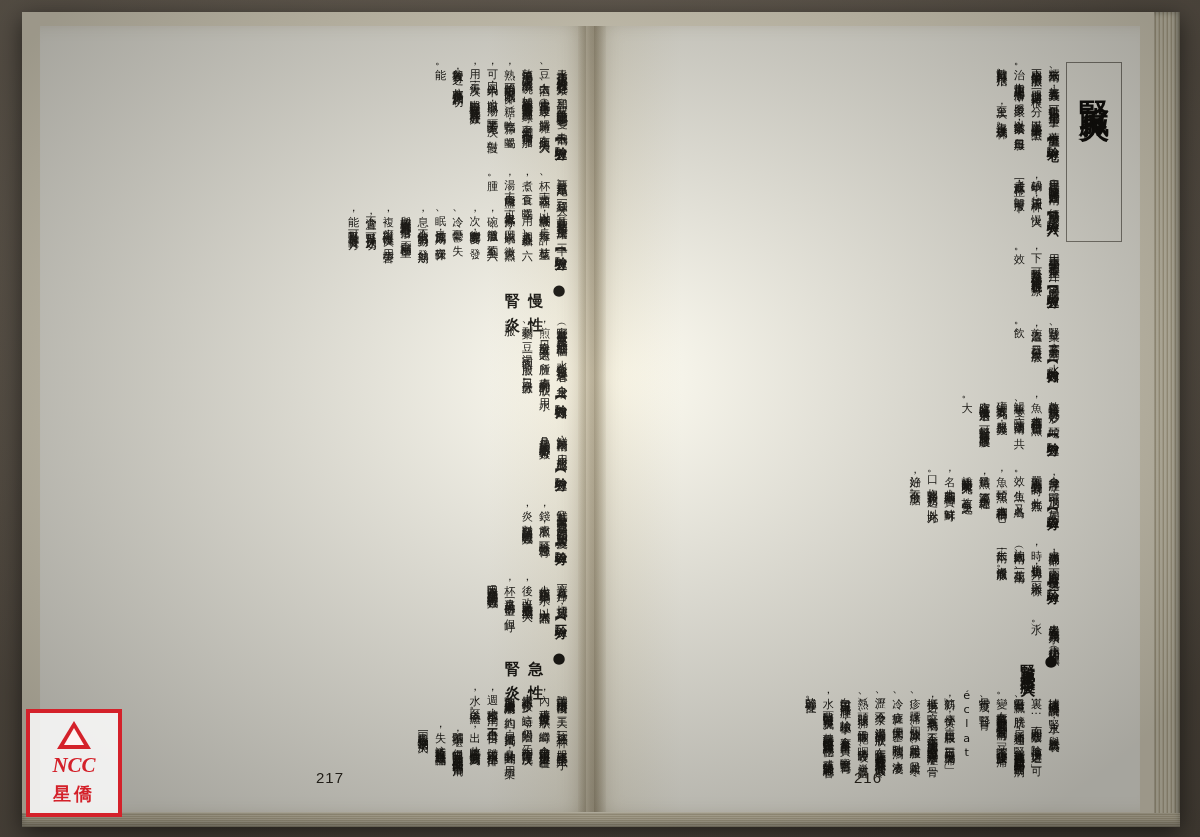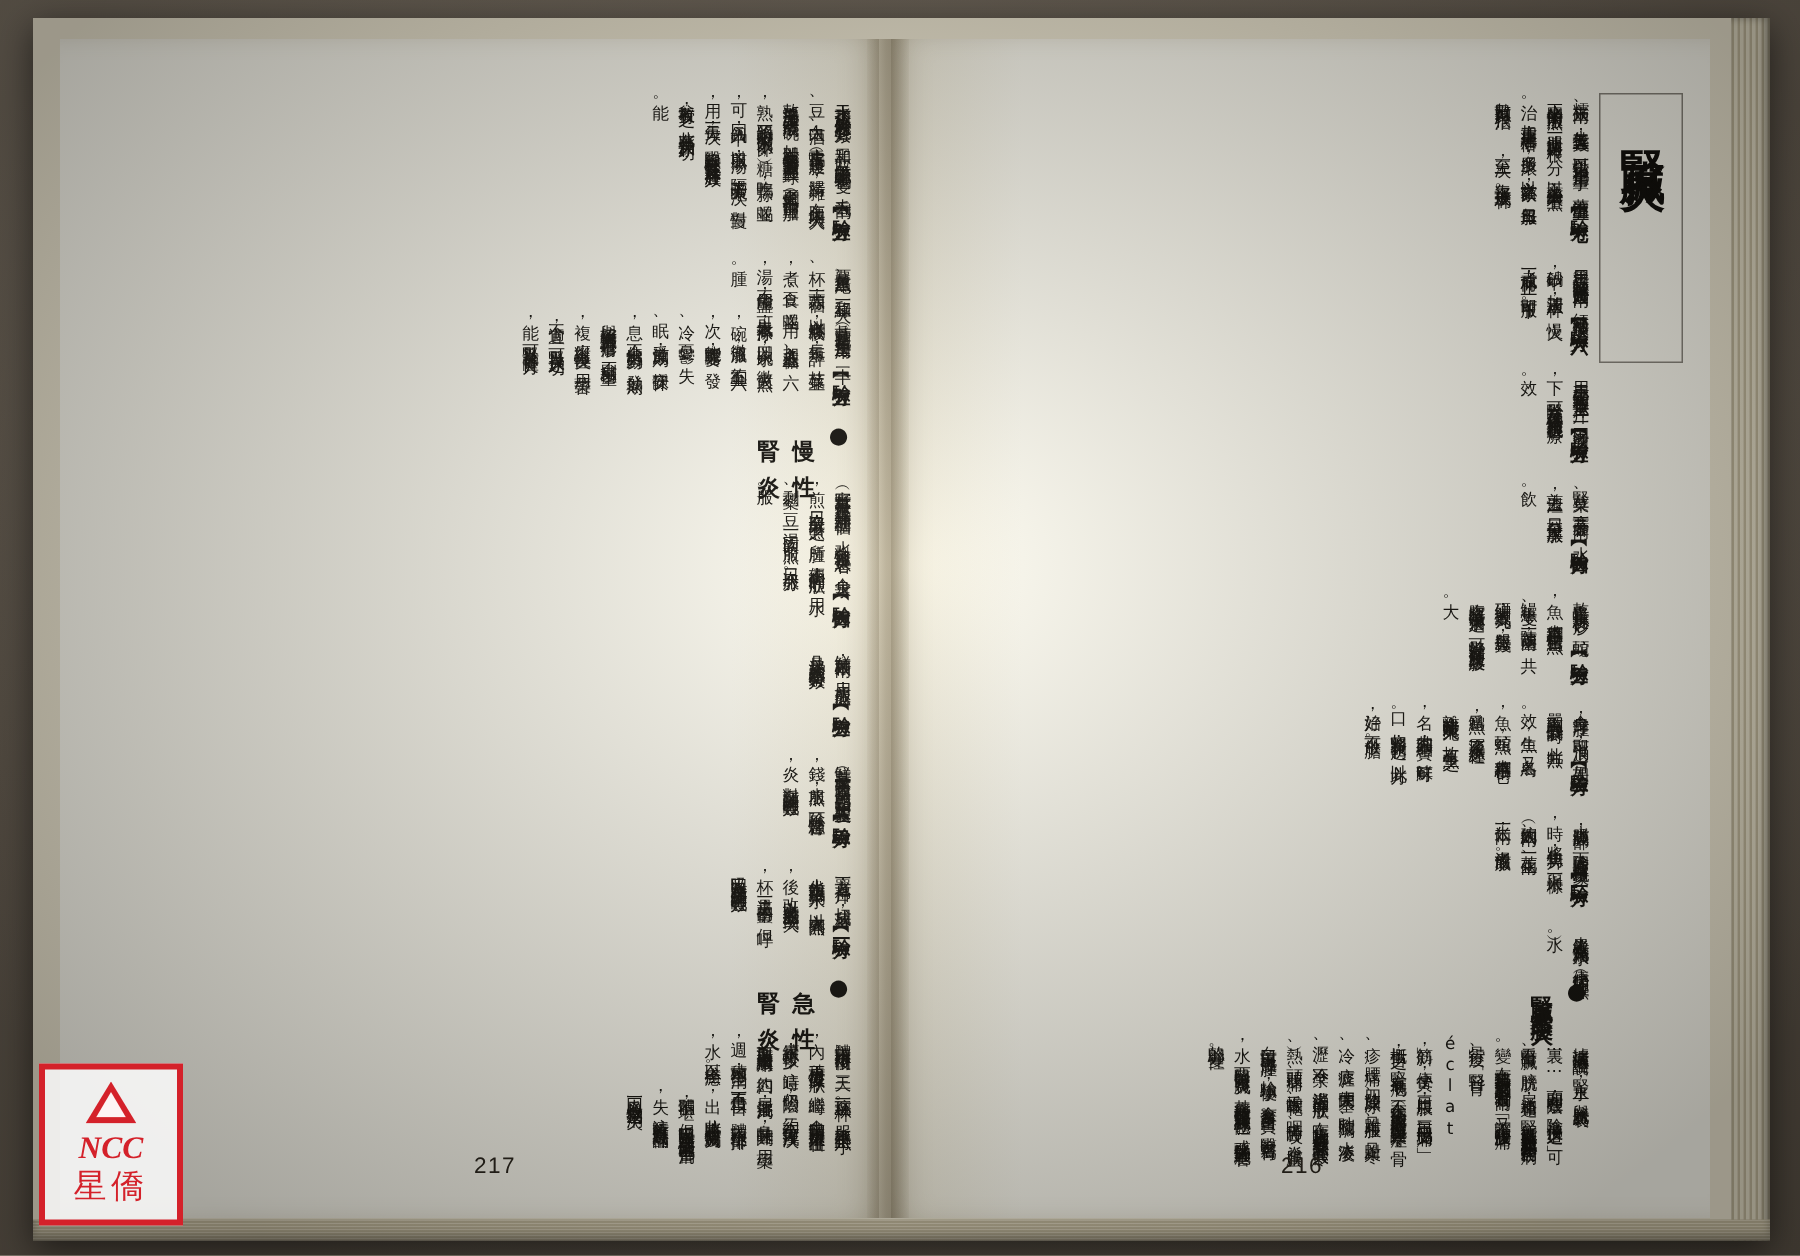--- a/index.html
+++ b/index.html
@@ -203,22 +203,22 @@
     color: #d4212a;
     letter-spacing: 0px;
     white-space: nowrap;
   }
   .stamp-cn {
     position: absolute;
     left: 50%;
     bottom: 3px;
     transform: translateX(-50%);
     font-family: "DejaVu Serif", serif;
-    font-weight: normal;
-    font-size: 22px;
+    font-weight: bold;
+    font-size: 18px;
     color: #d4212a;
     letter-spacing: 3px;
     white-space: nowrap;
   }
 </style>
 </head>
 <body>
 
 <div id="page">
 

